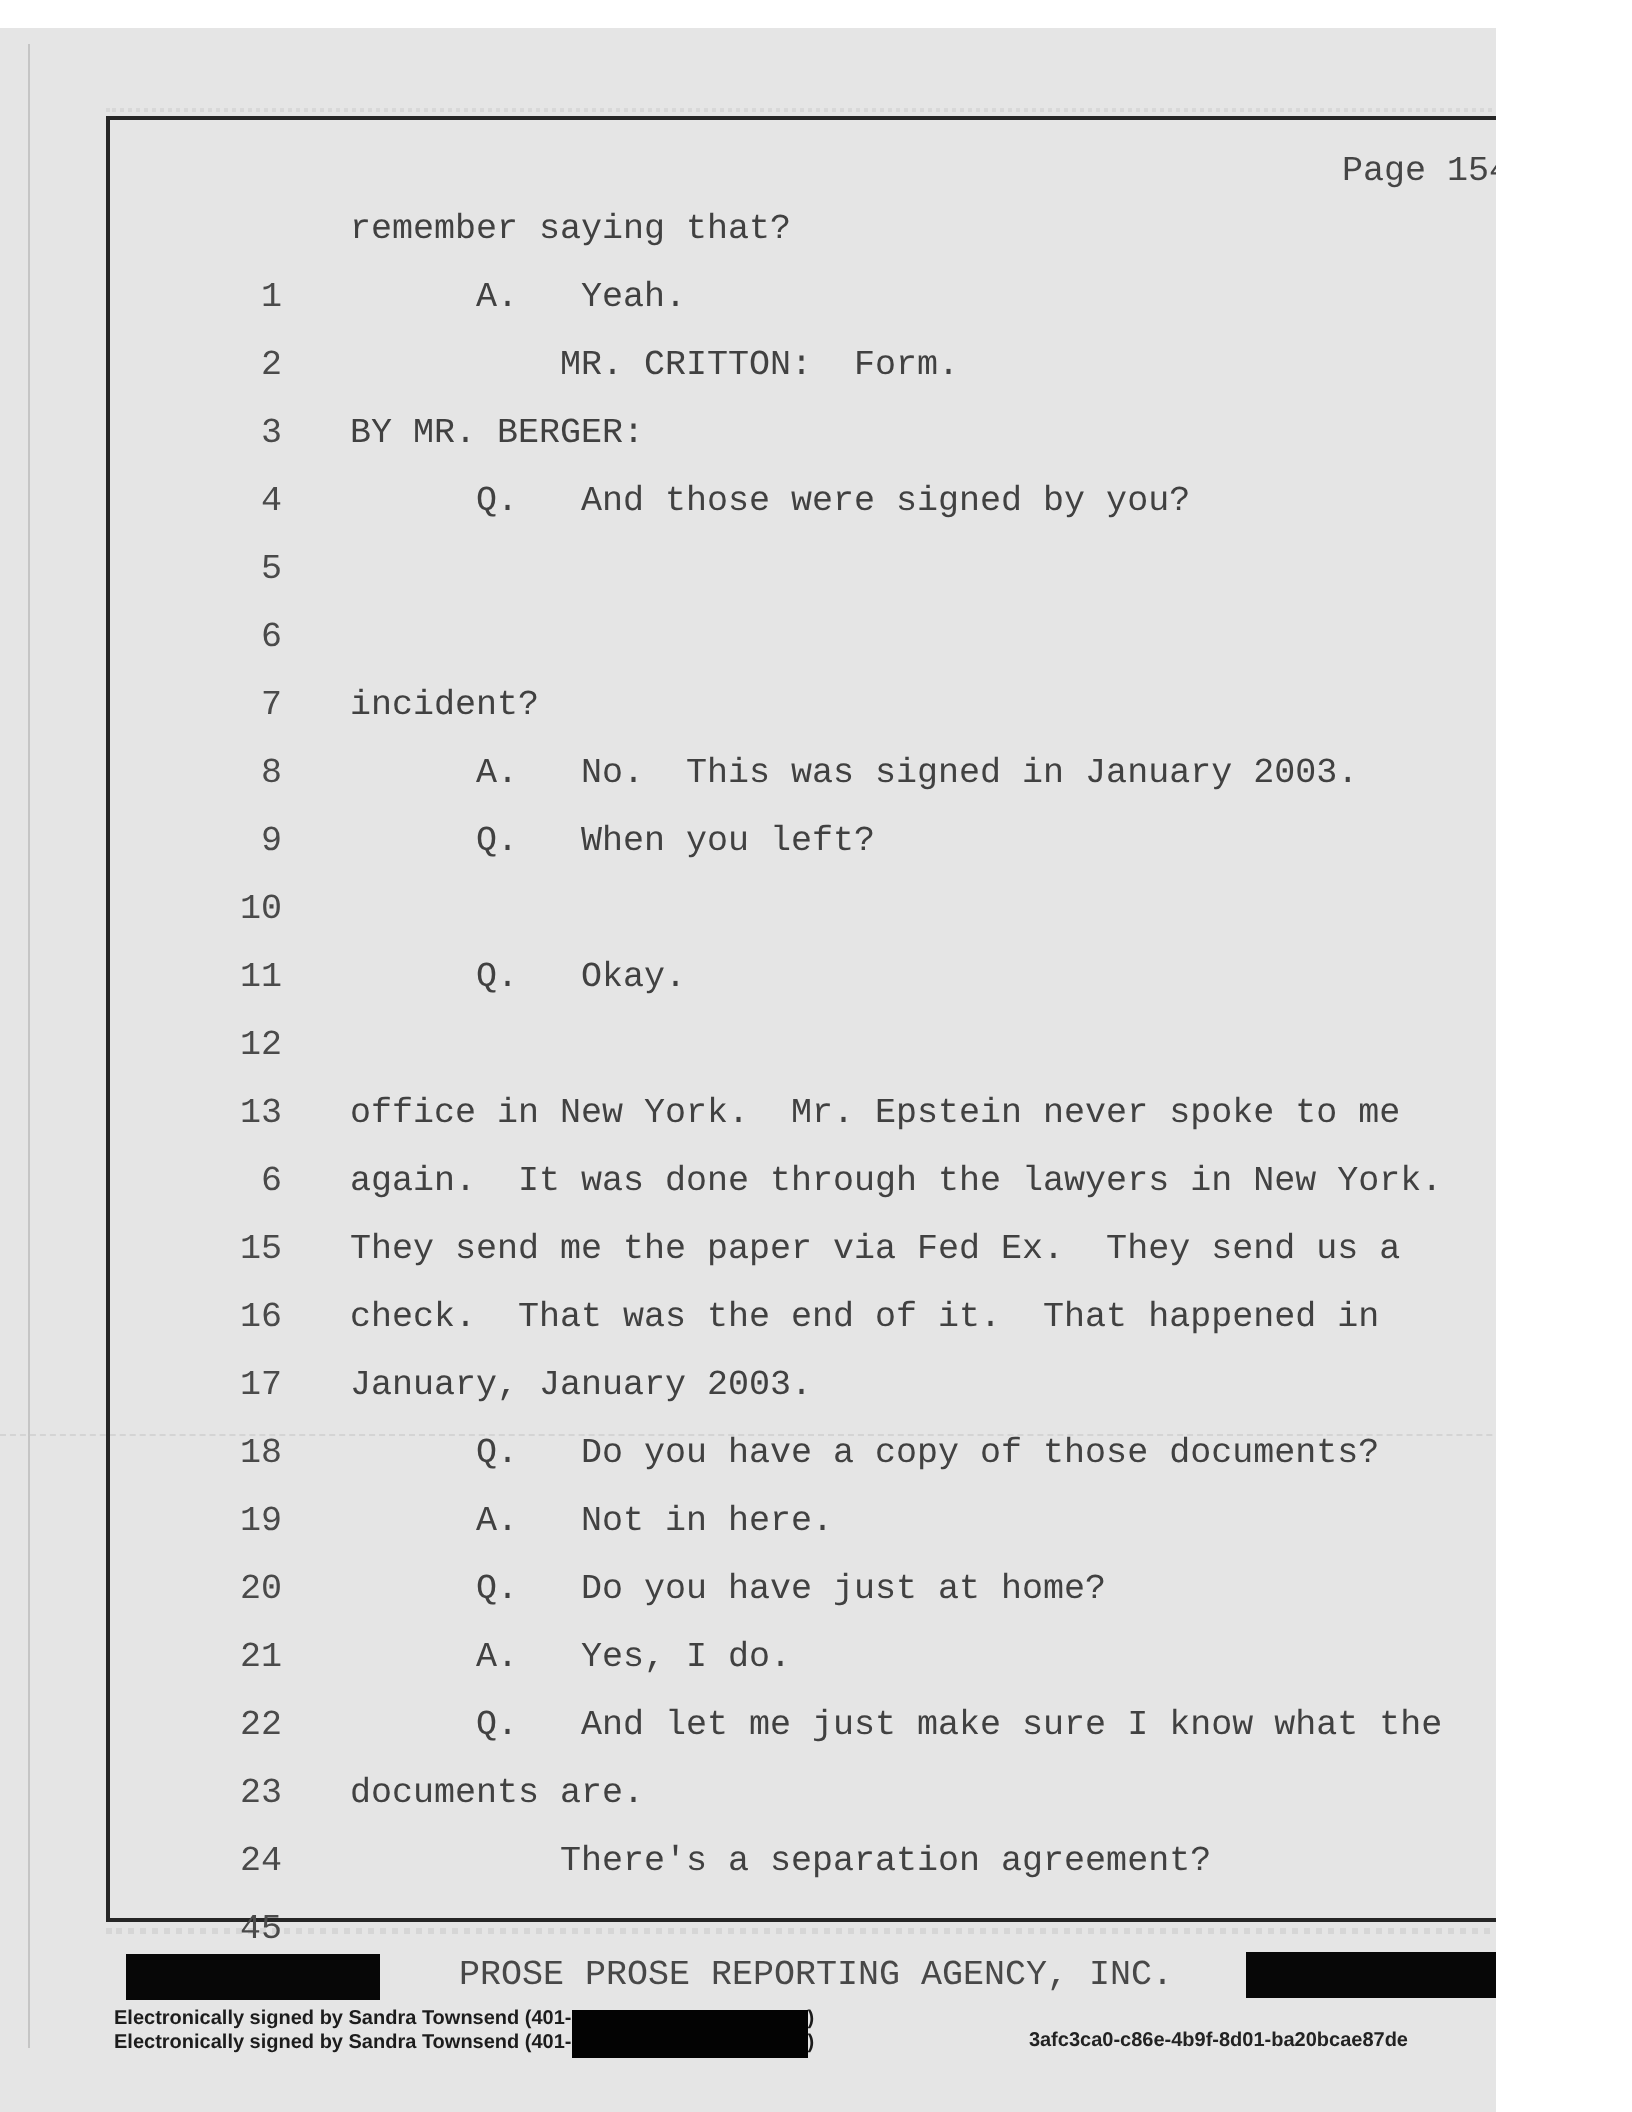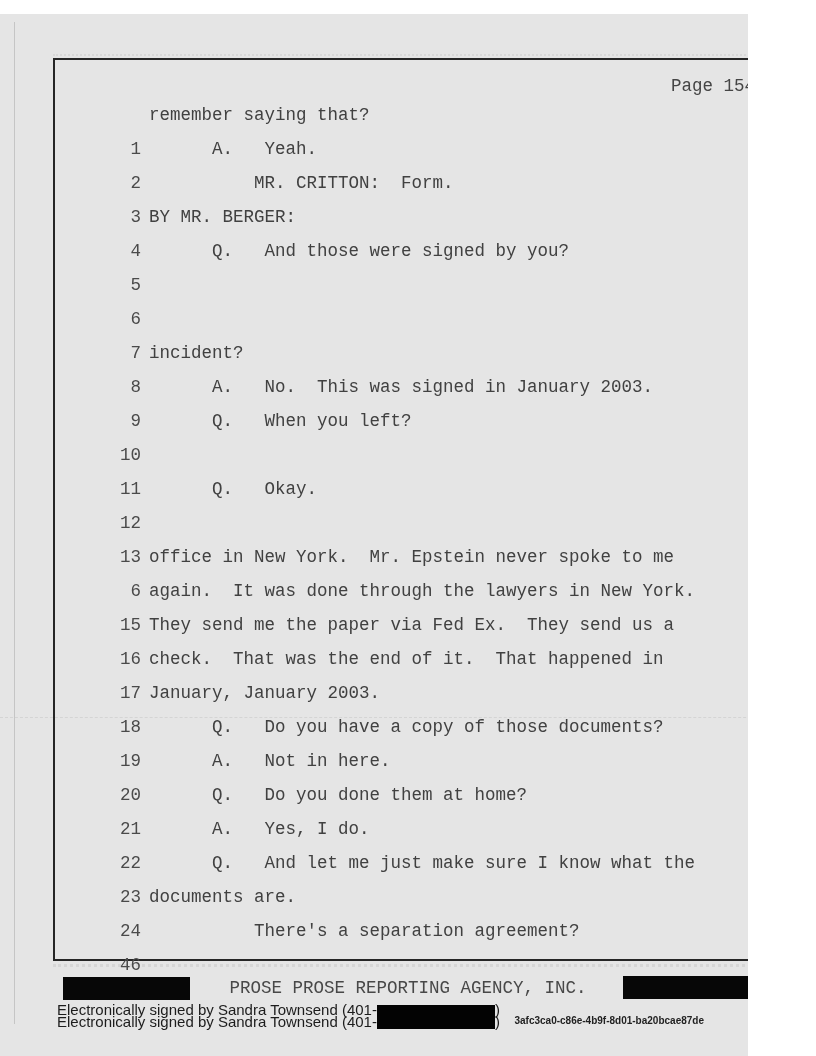--- a/index.html
+++ b/index.html
@@ -80,21 +80,21 @@
     white-space: pre;
   }
   .t-line .num {
     display: inline-block;
     width: 21px;
     text-align: right;
     color: #4a4a4a;
   }
   .t-line .txt {
     position: absolute;
-    left: 92px;
+    left: 118px;
     top: 0;
     white-space: pre;
     color: #414141;
   }
   
   .redact-left {
     position: absolute;
     left: 63px; top: 963px;
     width: 127px; height: 23px;
     background: #070707;
@@ -111,22 +111,22 @@
     width: 816px;
     text-align: center;
     font-size: 17.5px;
     line-height: 22px;
     color: #484848;
   }
   .sig-block {
     position: absolute;
     left: 57px; top: 990px;
     font-family: "Liberation Sans", "DejaVu Sans", sans-serif;
-    font-weight: normal;
-    font-size: 15px;
+    font-weight: bold;
+    font-size: 10px;
     line-height: 12px;
     color: #1c1c1c;
     white-space: nowrap;
   }
   .sig-line { height: 12px; }
   .sig-redaction {
     display: inline-block;
     width: 118px;
     height: 12px;
     background: #030303;
@@ -250,40 +250,40 @@
       <span class="txt">      Q.   Do you have a copy of those documents?</span>
     </div>
 
     <div class="t-line">
       <span class="num">20</span>
       <span class="txt">      A.   Not in here.</span>
     </div>
 
     <div class="t-line">
       <span class="num">21</span>
-      <span class="txt">      Q.   Do you done them at home?</span>
+      <span class="txt">      Q.   Do you have just at home?</span>
     </div>
 
     <div class="t-line">
       <span class="num">22</span>
       <span class="txt">      A.   Yes, I do.</span>
     </div>
 
     <div class="t-line">
       <span class="num">23</span>
       <span class="txt">      Q.   And let me just make sure I know what the</span>
     </div>
 
     <div class="t-line">
       <span class="num">24</span>
       <span class="txt">documents are.</span>
     </div>
 
     <div class="t-line">
-      <span class="num">46</span>
+      <span class="num">45</span>
       <span class="txt">          There's a separation agreement?</span>
     </div>
   </div>
 
   <div class="redact-left"></div>
   <div class="agency-line">PROSE PROSE REPORTING AGENCY, INC.</div>
   <div class="redact-right"></div>
 
   <div class="sig-block">
     <div class="sig-line"><span>Electronically signed by Sandra Townsend (401-</span><span class="sig-redaction"></span><span>)</span></div>

